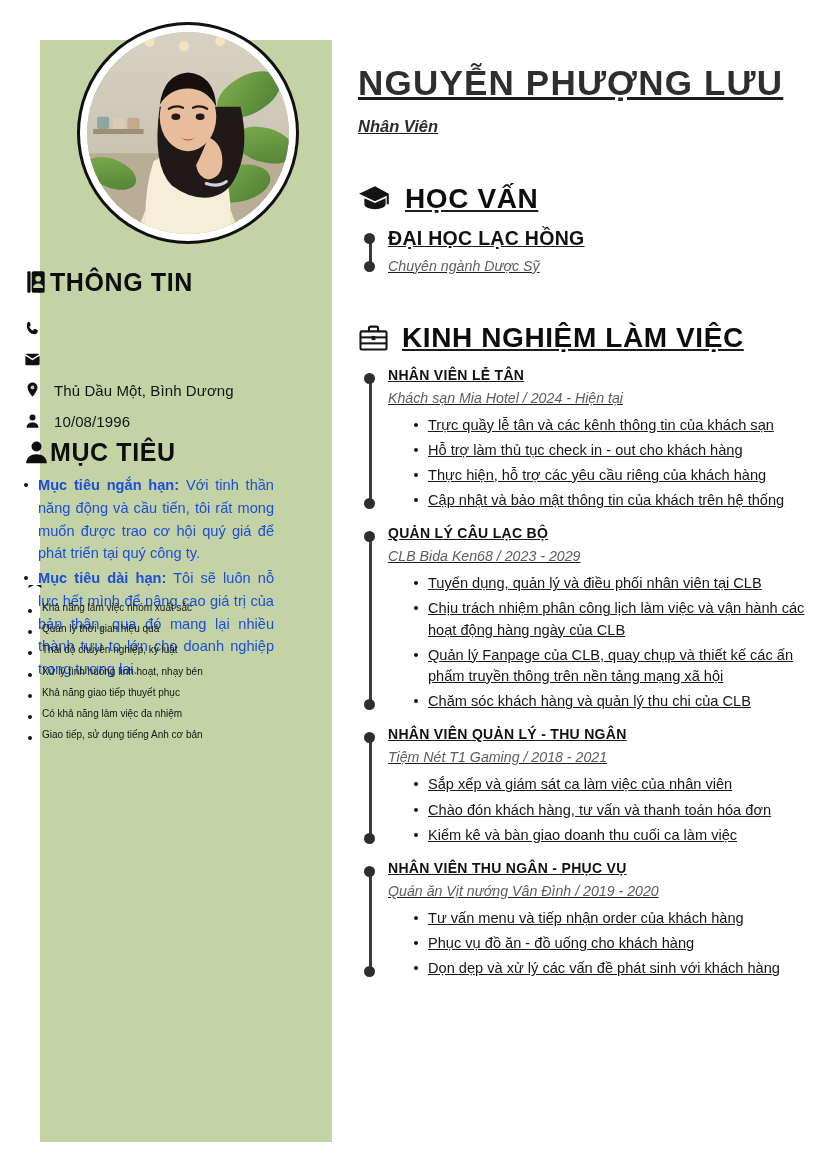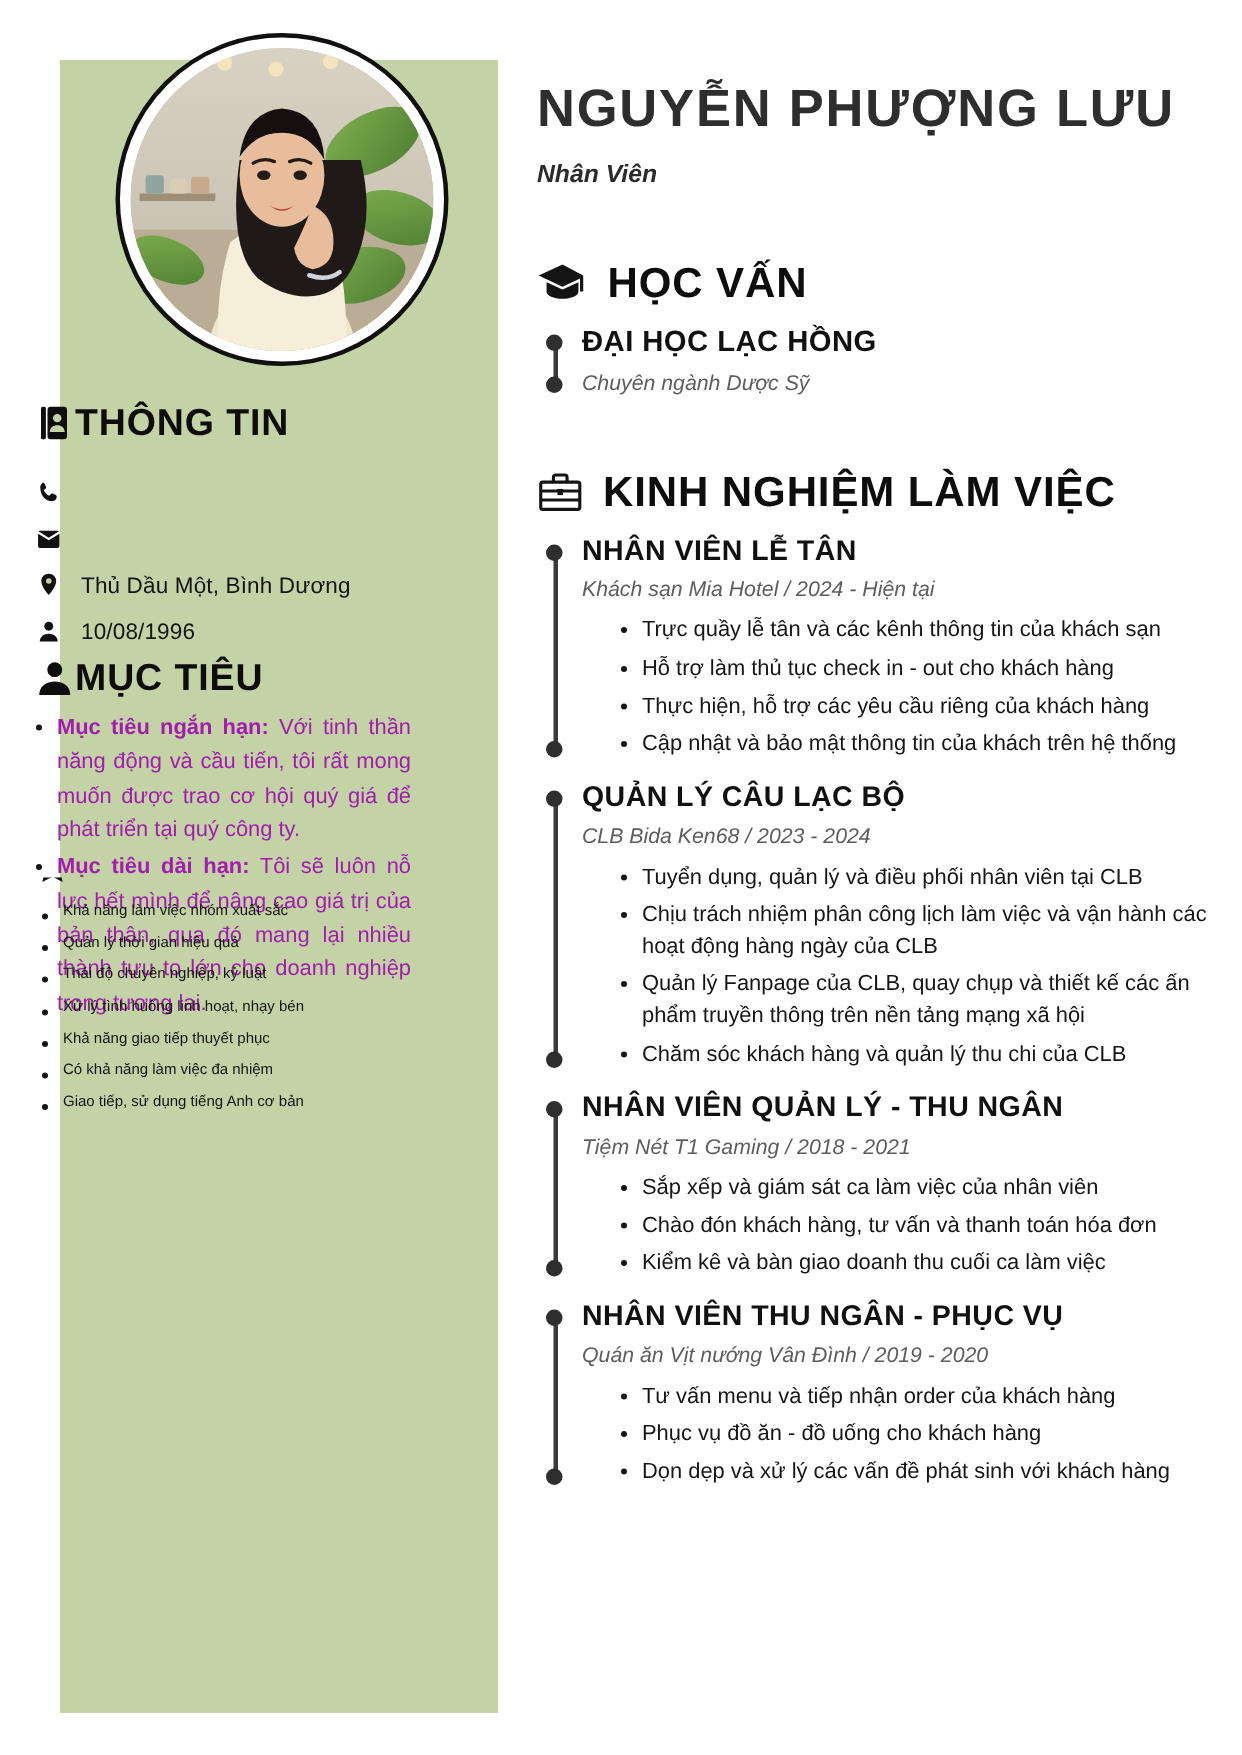--- a/index.html
+++ b/index.html
@@ -51,21 +51,21 @@
   .contact-list { margin-top:12px; }
   .contact-row { display:flex; align-items:flex-end; gap:12px; min-height:29px; margin-bottom:2px; }
   .contact-row .cico { width:20px; flex:none; display:flex; align-items:center; justify-content:center; }
   .contact-row .ctext { font-size:15px; color:#141414; letter-spacing:0.1px; }
 
   .goal-block { margin-top:8px; }
   .goal-list { list-style:none; }
   .goal-list li {
     position:relative; padding-left:16px; margin-bottom:2px;
     font-size:14.6px; line-height:1.56; text-align:justify;
-    color:#a21caf;
+    color:#1d4ed8;
   }
   .goal-list li::before {
     content:""; position:absolute; left:2px; top:9px;
     width:4px; height:4px; border-radius:50%; background:#141414;
   }
   .goal-list b { font-weight:bold; }
 
   .skills-block { position:absolute; left:0; top:585px; width:292px; padding:0 14px 0 22px; }
   .clipped-head { height:12px; overflow:hidden; margin-bottom:4px; position:relative; }
   .clipped-head .inner { position:absolute; left:0; top:-20px; display:flex; align-items:center; gap:10px; }
@@ -73,21 +73,21 @@
   .skill-list li {
     position:relative; padding-left:20px; margin-bottom:7px;
     font-size:10px; line-height:1.42; color:#141414;
   }
   .skill-list li::before {
     content:""; position:absolute; left:6px; top:8px;
     width:4px; height:4px; border-radius:50%; background:#141414;
   }
 
   
-  .main { position:absolute; left:358px; top:8px; width:452px; height:872px; }
+  .main { position:absolute; left:358px; top:18px; width:452px; height:872px;text-decoration:underline; }
 
   .name {
     margin-top:46px;
     font-size:35px; font-weight:bold; letter-spacing:1.2px;
     color:#2e2e2e; line-height:1.1; white-space:nowrap;
   }
   .role {
     margin-top:14px; font-size:16.5px; font-style:italic; font-weight:bold;
     color:#2b2b2b;
   }
@@ -98,21 +98,21 @@
     font-size:28px; font-weight:bold; letter-spacing:0.6px; color:#0d0d0d; line-height:1;
   }
 
   .entry { position:relative; padding-left:30px; margin-bottom:14px; }
   .tl { position:absolute; left:6px; top:6px; bottom:2px; width:12px; }
   .tl .bar { position:absolute; left:4.5px; top:5px; bottom:5px; width:3px; background:#3a3a3a; }
   .tl .dot { position:absolute; left:0; width:11px; height:11px; border-radius:50%; background:#2e2e2e; }
   .tl .dot.t { top:0; }
   .tl .dot.b { bottom:0; }
 
-  .ent-title { font-size:19px; font-weight:bold; letter-spacing:0.3px; color:#111; line-height:1.15; }
+  .ent-title { font-size:14px; font-weight:bold; letter-spacing:0.3px; color:#111; line-height:1.15; }
   .ent-meta { margin-top:7px; font-size:14.2px; font-style:italic; color:#5d5d5d; }
   .ent-list { list-style:none; margin-top:9px; padding-left:24px; }
   .ent-list li {
     position:relative; padding-left:16px; margin-bottom:4px;
     font-size:14.6px; line-height:1.45; color:#161616;
   }
   .ent-list li::before {
     content:""; position:absolute; left:2px; top:8px;
     width:4px; height:4px; border-radius:50%; background:#161616;
   }
@@ -320,21 +320,21 @@
       </ul>
     </div>
 
     <div class="entry">
       <div class="tl">
         <span class="bar"></span>
         <span class="dot t"></span>
         <span class="dot b"></span>
       </div>
       <div class="ent-title">QUẢN LÝ CÂU LẠC BỘ</div>
-      <div class="ent-meta">CLB Bida Ken68 / 2023 - 2024</div>
+      <div class="ent-meta">CLB Bida Ken68 / 2023 - 2029</div>
       <ul class="ent-list">
         <li>Tuyển dụng, quản lý và điều phối nhân viên tại CLB</li>
         <li>Chịu trách nhiệm phân công lịch làm việc và vận hành các hoạt động hàng ngày của CLB</li>
         <li>Quản lý Fanpage của CLB, quay chụp và thiết kế các ấn phẩm truyền thông trên nền tảng mạng xã hội</li>
         <li>Chăm sóc khách hàng và quản lý thu chi của CLB</li>
       </ul>
     </div>
 
     <div class="entry">
       <div class="tl">

